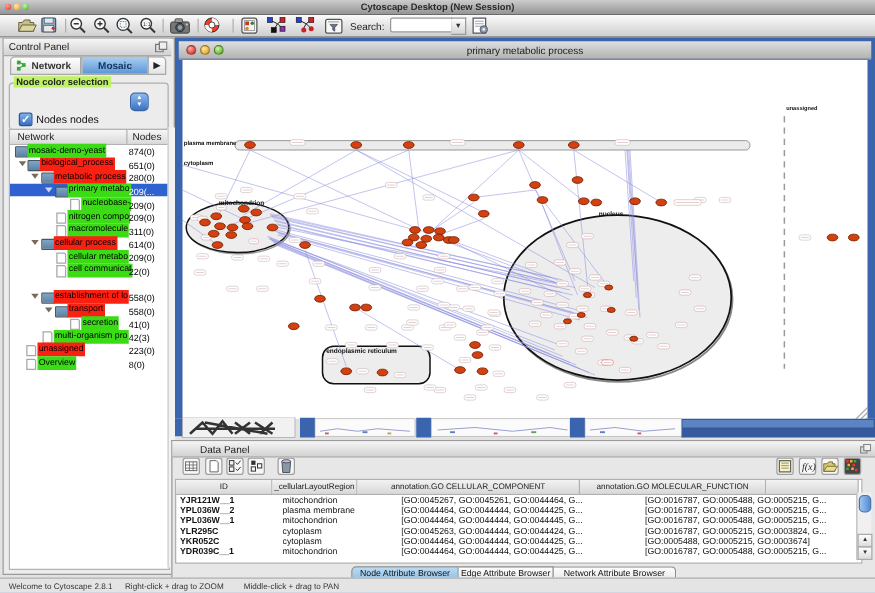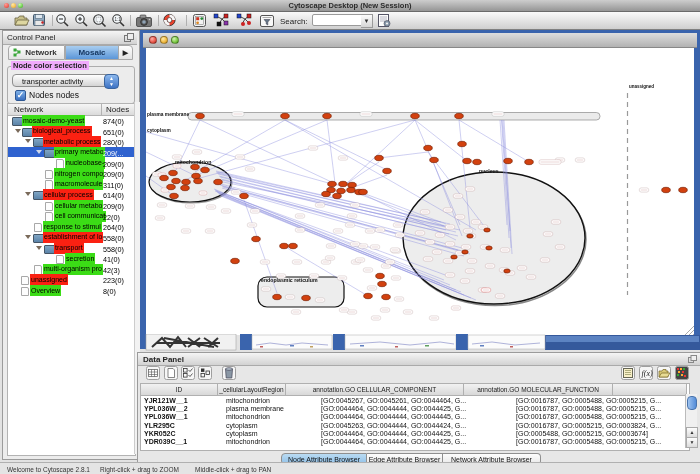--- a/index.html
+++ b/index.html
@@ -15,21 +15,21 @@
   #searcharr{left:361px;top:2px;width:11px;height:12px;background:linear-gradient(#fdfdfd,#d5d5d5);border:1px solid #9a9a9a;border-left:none;font-size:6px;color:#333;text-align:center;line-height:12px;}
   
   #cpanel{left:2px;top:30px;width:136px;height:428px;background:#ececec;border:1px solid #9b9b9b;}
   #cphead{left:0;top:0;width:134px;height:13px;background:linear-gradient(#f5f5f5,#d2d2d2);border-bottom:1px solid #aaa;}
   #cphead span{position:absolute;left:4px;top:2px;font-size:8px;color:#222;}
   .tab{position:absolute;top:14px;height:13px;font-size:8px;font-weight:bold;color:#333;text-align:center;border:1px solid #a8a8a8;}
   #tabnet{left:5px;width:55px;background:linear-gradient(#fefefe,#e3e3e3);border-radius:4px 0 0 0;line-height:13px;}
   #tabmos{left:62px;width:52px;background:linear-gradient(#a8cdf0,#5b96d8);color:#14355f;line-height:13px;}
   #tabarr{left:115px;width:13px;background:linear-gradient(#fefefe,#e3e3e3);border-radius:0 4px 0 0;color:#222;font-size:7px;line-height:13px;}
   #grpbox{left:4px;top:35px;width:126px;height:36px;border:1px solid #adadad;border-radius:3px;}
-  #grplbl{left:8px;top:30px;font-size:7.5px;font-weight:bold;color:#222;background:#f0abfc;padding:0 2px;}
+  #grplbl{left:8px;top:30px;font-size:7.5px;font-weight:bold;color:#222;background:#bef264;padding:0 2px;}
   #combo{left:9px;top:43px;width:103px;height:13px;background:linear-gradient(#ffffff,#d4d4d4);border:1px solid #8e8e8e;border-radius:4px;font-size:7.5px;color:#111;line-height:13px;text-align:left;padding-left:9px;box-sizing:border-box;}
   #combobtn{left:101px;top:43px;width:13px;height:13px;background:linear-gradient(#8db9ee,#3c72c4);border:1px solid #39649f;border-radius:4px;color:#fff;font-size:5px;line-height:6px;text-align:center;}
   #chk{left:12px;top:59px;width:9px;height:9px;background:linear-gradient(#7fb1e8,#3a6fc0);border:1px solid #2d5793;border-radius:2px;color:#fff;font-size:9px;line-height:9px;font-weight:bold;text-align:center;}
   #chklbl{left:26px;top:59px;font-size:8.5px;color:#111;}
   #treebox{left:4px;top:72px;width:127px;height:351px;background:#fff;border:1px solid #b3b3b3;}
   #treehd{left:0;top:0;width:127px;height:11px;background:linear-gradient(#f6f6f6,#dadada);border-bottom:1px solid #b3b3b3;font-size:8px;color:#222;}
   #treehd .c2{position:absolute;left:93px;top:0;width:30px;height:11px;border-left:1px solid #b3b3b3;padding-left:2px;}
   .trow{position:absolute;left:0;width:127px;height:10.6px;font-size:7px;color:#000;white-space:nowrap;}
   .trow .num{position:absolute;left:95px;top:2px;font-size:7.2px;}
   .trow .lbl{position:absolute;top:0px;padding:1.5px 1px 0 1px;height:9.5px;overflow:hidden;}
@@ -44,21 +44,21 @@
   #netwin{left:140px;top:30px;width:560px;height:317px;background:#3a64ad;}
   #nettitle{left:3px;top:3px;width:554px;height:14px;background:linear-gradient(#dedede,#b2b2b2);border-bottom:1px solid #888;}
   #nettitle span{position:absolute;width:100%;text-align:center;top:3px;font-size:8px;color:#1a1a1a;}
   .wlight{position:absolute;top:3px;width:8px;height:8px;border-radius:50%;border:0.5px solid rgba(0,0,0,0.35);box-sizing:border-box;}
   #netcanvas{left:6px;top:18px;width:548px;height:289px;background:#fff;}
   
   #frag{left:140px;top:334px;width:560px;height:18px;}
   
   #dpanel{left:137px;top:352px;width:563px;height:110px;background:#e7e7e7;border:1px solid #9b9b9b;border-bottom:none;}
   #dphead{left:0;top:0;width:100%;height:12px;background:linear-gradient(#f5f5f5,#d2d2d2);border-bottom:1px solid #aaa;}
-  #dphead span{position:absolute;left:5px;top:2px;font-size:8px;color:#222;font-weight:bold;}
+  #dphead span{position:absolute;left:22px;top:2px;font-size:8px;color:#222;}
   #dtoolbar{left:0;top:13px;width:100%;height:15px;}
   #dtable{left:2px;top:30px;width:548px;height:66px;background:#fff;border:1px solid #b0b0b0;}
   .th{position:absolute;top:0;height:11px;white-space:nowrap;background:linear-gradient(#f2f2f2,#d8d8d8);border-right:1px solid #b0b0b0;border-bottom:1px solid #b0b0b0;font-size:6.5px;color:#222;text-align:center;line-height:11px;overflow:hidden;}
   .td{position:absolute;height:8px;font-size:7px;color:#111;line-height:8px;white-space:nowrap;overflow:hidden;}
   .td.id{font-weight:bold;}
   #dscroll{left:547px;top:41px;width:11px;height:54px;background:#f0f0f0;border-left:1px solid #bbb;}
   #dthumb{position:absolute;left:1px;top:2px;width:8px;height:12px;background:linear-gradient(90deg,#9ec3ef,#548cd8);border:1px solid #4a74ac;border-radius:4px;}
   .sarr{position:absolute;left:0px;width:10px;height:9px;background:linear-gradient(#fdfdfd,#dcdcdc);border:0.5px solid #aaa;font-size:5px;text-align:center;line-height:9px;color:#333;}
   .btab{position:absolute;top:100px;height:12px;border:1px solid #8f8f8f;background:linear-gradient(#fdfdfd,#e8e8e8);font-size:7px;color:#111;text-align:center;line-height:12px;box-sizing:border-box;}
   
@@ -183,21 +183,20 @@
     <div class="tab" id="tabnet"><svg width="8" height="9" style="position:absolute;left:4px;top:2px;">
           <path d="M2 1 L6 4 M2 7 L6 4" stroke="#2a8a2a" stroke-width="0.8" fill="none"></path>
           <rect x="0.5" y="0.5" width="3" height="3" fill="#3aa83a"></rect>
           <rect x="4.5" y="2.5" width="3" height="3" fill="#3aa83a"></rect>
           <rect x="0.5" y="5.5" width="3" height="3" fill="#3aa83a"></rect>
         </svg><span style="margin-left:9px;">Network</span></div>
     <div class="tab" id="tabmos">Mosaic</div>
     <div class="tab" id="tabarr">▶</div>
     <div class="abs" id="grpbox"></div>
     <div class="abs" id="grplbl">Node color selection</div>
-    <div class="abs" id="combo">transporter activity</div>
     <div class="abs" id="combobtn">▲<br>▼</div>
     <div class="abs" id="chk">✓</div>
     <div class="abs" id="chklbl">Nodes nodes</div>
     <div class="abs" id="treebox">
       <div class="abs" id="treehd">
           <span style="position:absolute;left:6px;top:1px;">Network</span>
           <span class="c2"><span style="position:relative;top:1px;left:2px;text-align:right;">Nodes</span></span>
         </div>
       <div class="trow" style="top:11.0px;">
           <span class="fold" style="left:4px;"></span>
@@ -246,25 +245,20 @@
 <div class="trow" style="top:96.0px;">
           <span class="file" style="left:37px;"></span>
           <span class="lbl g" style="left:46px;">cellular metabo</span>
           <span class="num" style="">209(0)</span>
         </div>
 <div class="trow" style="top:106.6px;">
           <span class="file" style="left:37px;"></span>
           <span class="lbl g" style="left:46px;">cell communicat</span>
           <span class="num" style="">22(0)</span>
         </div>
-<div class="trow" style="top:117.2px;">
-          <span class="file" style="left:26px;"></span>
-          <span class="lbl g" style="left:35px;">response to stimul</span>
-          <span class="num" style="">264(0)</span>
-        </div>
 <div class="trow" style="top:127.9px;">
           <span class="arw" style="left:17px;border-top-color:#7a6a5a;"></span>
           <span class="fold" style="left:25px;"></span>
           <span class="lbl r" style="left:35px;">establishment of lo</span>
           <span class="num" style="">558(0)</span>
         </div>
 <div class="trow" style="top:138.5px;">
           <span class="arw" style="left:28px;border-top-color:#7a6a5a;"></span>
           <span class="fold" style="left:36px;"></span>
           <span class="lbl r" style="left:46px;">transport</span>
@@ -292,20 +286,21 @@
         </div>
     </div>
     <div class="abs" id="treescroll"></div>
   </div>
 
   <div class="abs" id="netwin">
     <div class="abs" id="nettitle">
       <div class="wlight" style="left:6px;background:radial-gradient(circle at 35% 30%,#ffb0a8,#e85548 60%,#b33226);"></div>
       <div class="wlight" style="left:17px;background:radial-gradient(circle at 35% 30%,#ffe9a8,#f0b93f 60%,#c98f1f);"></div>
       <div class="wlight" style="left:28px;background:radial-gradient(circle at 35% 30%,#d2f5b2,#7cc944 60%,#4f9e23);"></div>
+      <span>primary metabolic process</span>
     </div>
     <div class="abs" id="netcanvas">
         <svg width="548" height="289" style="position:absolute;left:0;top:0;">
           <rect x="42" y="64.5" width="412" height="7.5" rx="3.6" fill="#ebebeb" stroke="#8a8a8a" stroke-width="0.7"></rect>
           <ellipse cx="45" cy="135" rx="41" ry="20" fill="none" stroke="#999" stroke-width="1.2"></ellipse>
           <ellipse cx="44" cy="134" rx="41" ry="20" fill="#ededed" stroke="#111" stroke-width="1.2"></ellipse>
           <ellipse cx="349" cy="191.5" rx="91" ry="66" fill="none" stroke="#888" stroke-width="1.5"></ellipse>
           <ellipse cx="348" cy="190" rx="91" ry="66" fill="#ededed" stroke="#111" stroke-width="1.4"></ellipse>
           <rect x="112" y="229" width="86" height="30" rx="9" fill="#ededed" stroke="#111" stroke-width="1.2"></rect>
           <line x1="481.5" y1="45" x2="481.5" y2="247" stroke="#999" stroke-width="1.2" stroke-dasharray="5 4"></line>

